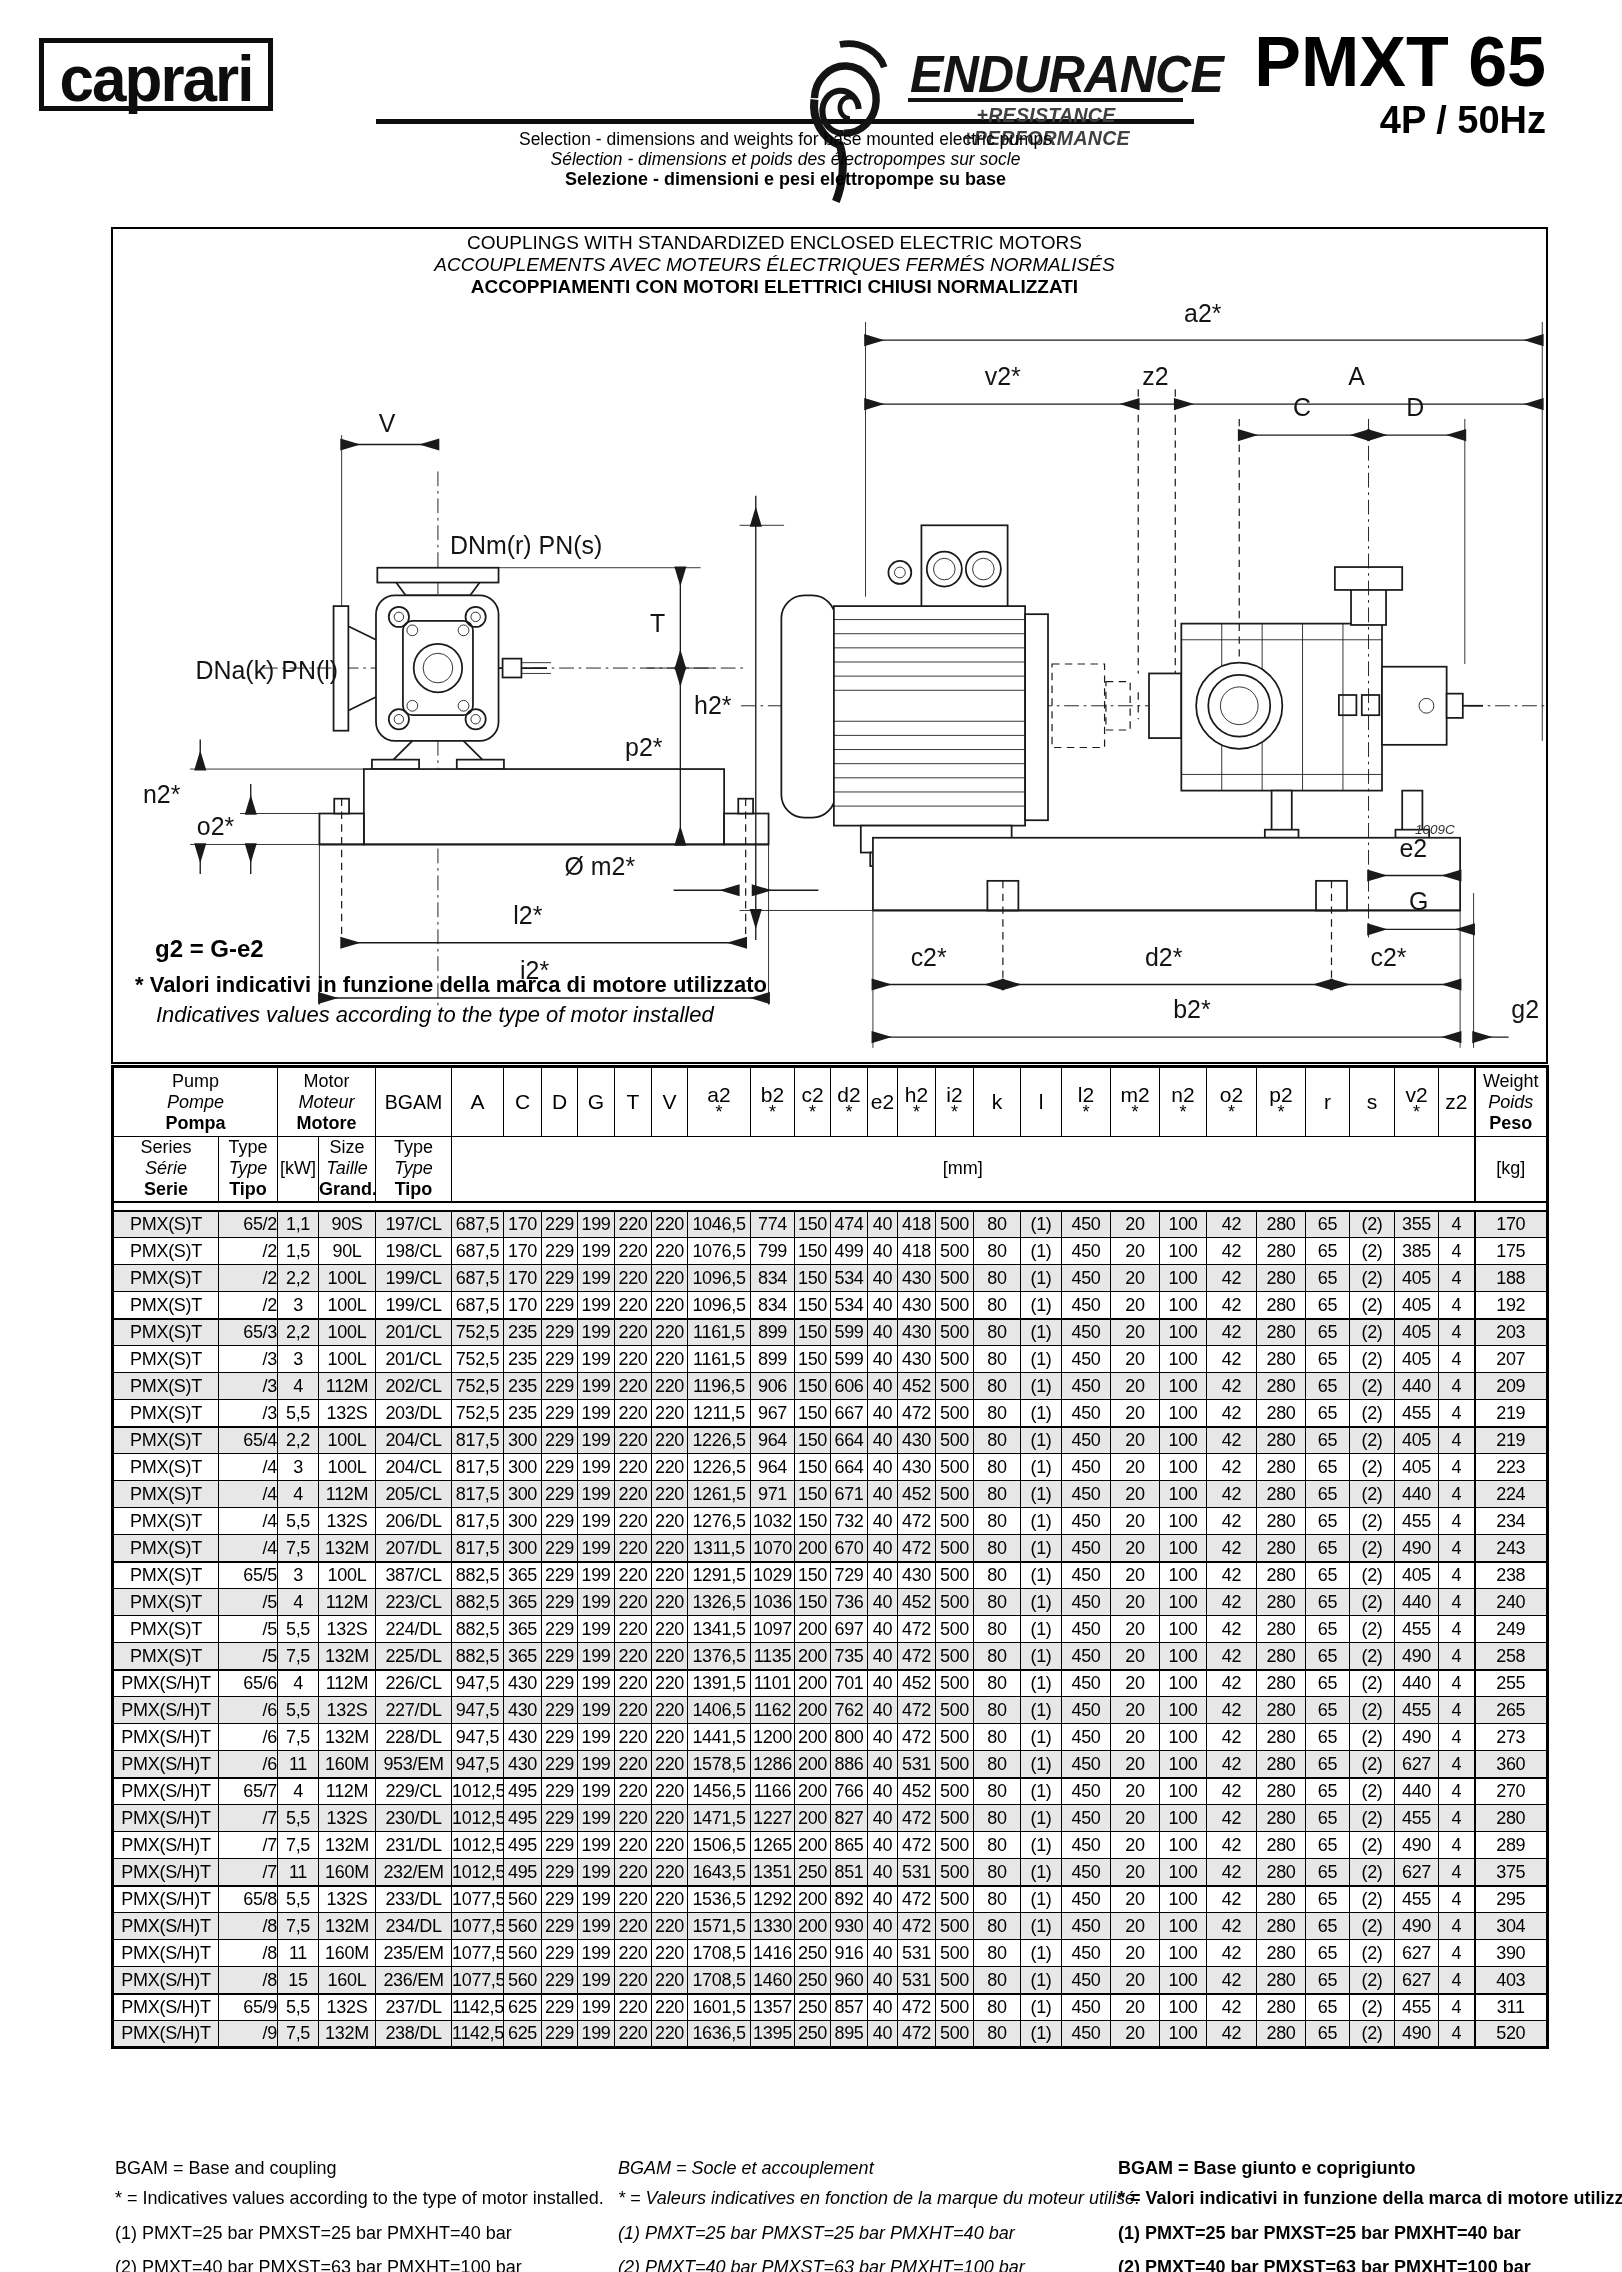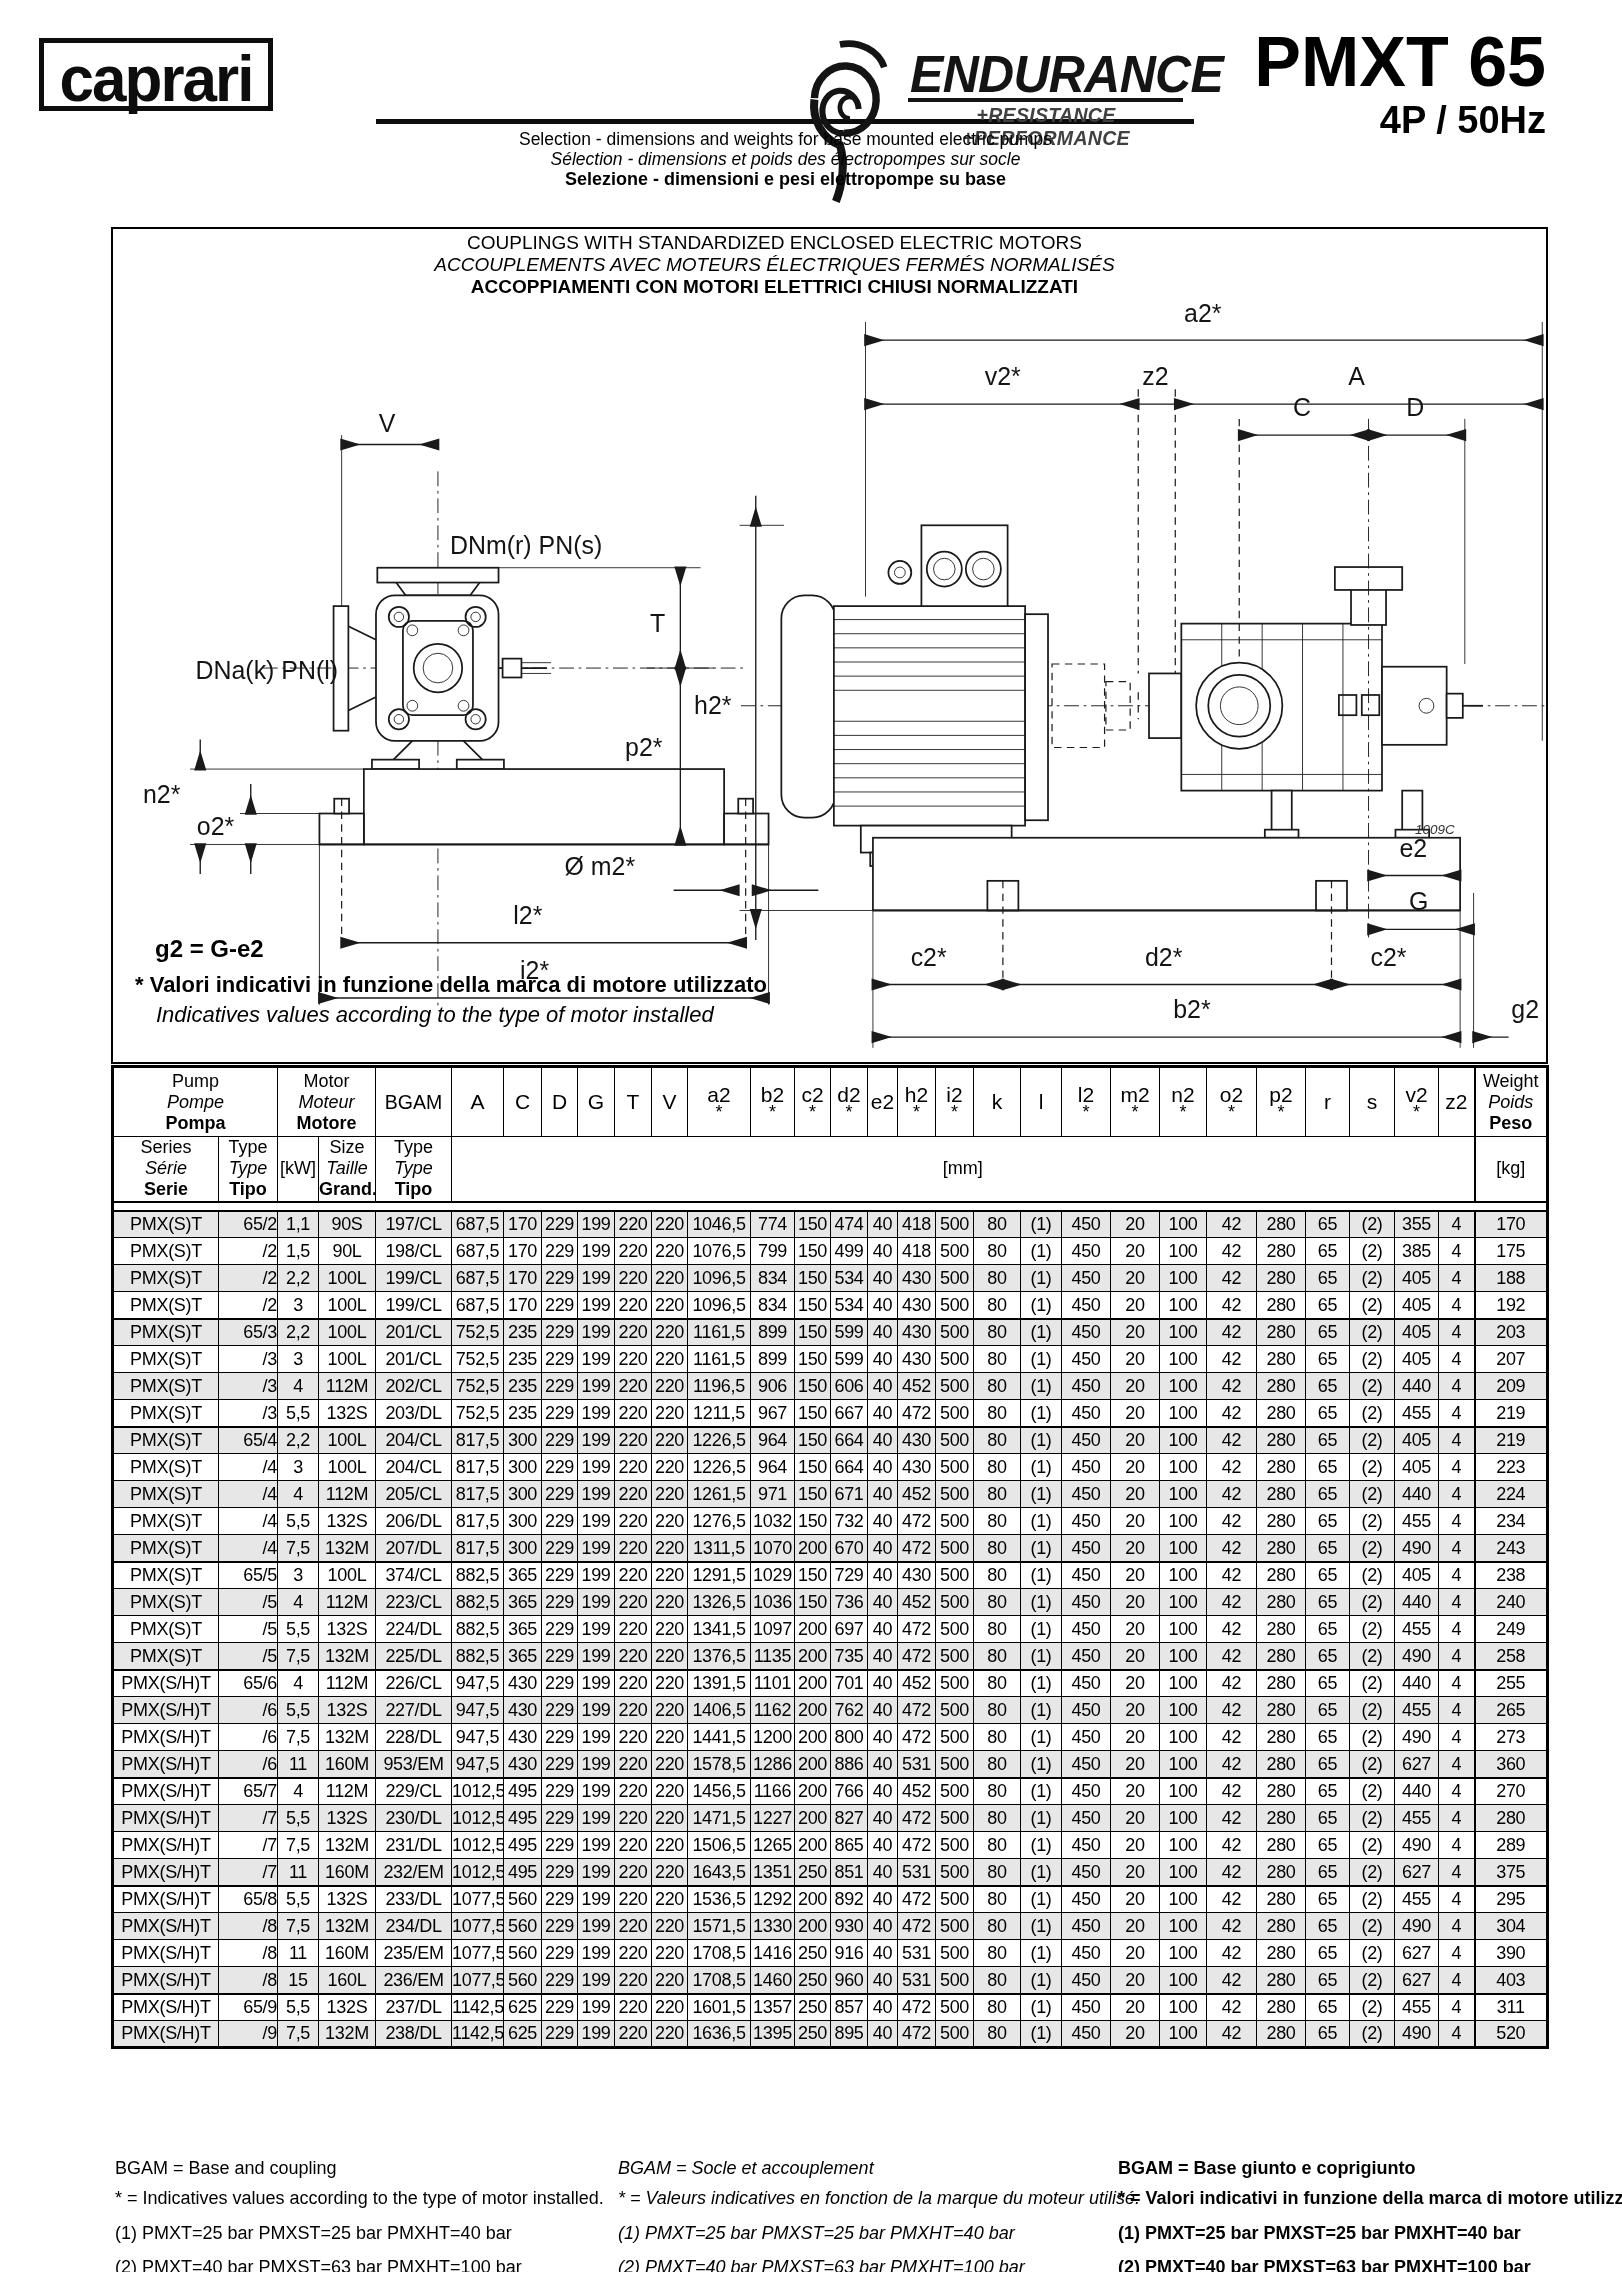--- a/index.html
+++ b/index.html
@@ -892,21 +892,21 @@
             <td>(2)</td>
             <td>490</td>
             <td>4</td>
             <td class="wcol">243</td>
           </tr>
           <tr class="data even gstart">
             <td class="c0">PMX(S)T</td>
             <td class="c1">65/5</td>
             <td>3</td>
             <td>100L</td>
-            <td>374/CL</td>
+            <td>387/CL</td>
             <td>882,5</td>
             <td>365</td>
             <td>229</td>
             <td>199</td>
             <td>220</td>
             <td>220</td>
             <td>1291,5</td>
             <td>1029</td>
             <td>150</td>
             <td>729</td>

